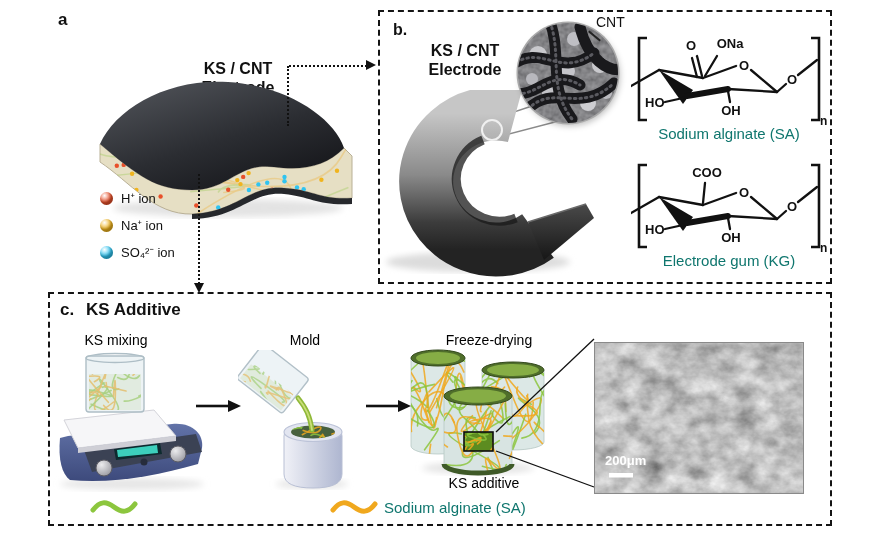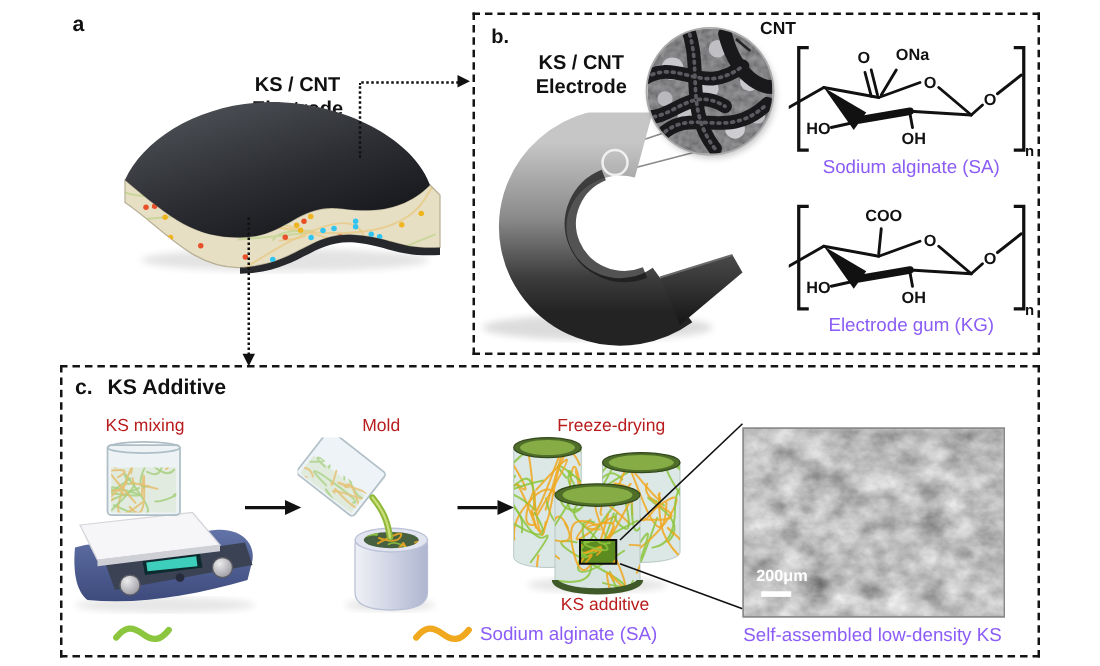--- a/index.html
+++ b/index.html
@@ -3,22 +3,22 @@
 <meta charset="utf-8">
 <style>
   html,body{margin:0;padding:0;background:#fff;}
   .stage{position:relative;width:880px;height:533px;background:#fff;overflow:hidden;
          font-family:"Liberation Sans",sans-serif;color:#111;}
   .abs{position:absolute;}
   .panel{position:absolute;border:2.6px dashed #141414;background:#fff;}
   .plabel{font-weight:bold;font-size:16px;}
   .ptitle{font-weight:bold;font-size:16px;line-height:19px;text-align:center;white-space:pre-line;margin-top:20px;}
   .big{font-size:17px;font-weight:bold;}
-  .steplabel{font-size:14px;text-align:center;color:#b91c1c;}
-  .caption{font-size:15px;text-align:center;color:#8b5cf6;}
+  .steplabel{font-size:14px;text-align:center;color:#000000;}
+  .caption{font-size:15px;text-align:center;color:#0f766e;}
   .legend-row{display:flex;align-items:center;gap:8px;margin-bottom:9px;}
   .legend-row span.txt{font-size:13px;}
   .sphere{width:13px;height:13px;border-radius:50%;
           background:radial-gradient(circle at 35% 28%, #ffffff 0%, var(--c) 55%, var(--c) 100%);
           box-shadow:inset -2px -3px 3px rgba(0,0,0,.35);}
   .dot-h{border-top:2.5px dotted #111;}
   .dot-v{border-left:2.5px dotted #111;}
   .tri-right{width:0;height:0;border-top:5.5px solid transparent;border-bottom:5.5px solid transparent;border-left:10px solid #111;}
   .tri-down{width:0;height:0;border-left:5.5px solid transparent;border-right:5.5px solid transparent;border-top:10px solid #111;}
   .cnt-inset{border-radius:50%;overflow:hidden;box-shadow:0 0 0 1.5px #aaa, 2px 3px 6px rgba(0,0,0,.25);}
@@ -113,20 +113,34 @@
     <path d="M104,144 C150,142 160,115 196,118 C226,120 232,130 264,128 L264,134 C230,136 224,127 196,124 C162,121 152,148 104,149 Z" fill="#26282c"></path>
     <path d="M12,74 C50,106 68,120 104,120 C142,120 150,92 186,97 C216,101 238,96 256,78 C246,48 200,16 140,12 C80,8 28,38 12,74 Z" fill="url(#topG)"></path>
   </svg>
 
   <div class="abs dot-h" style="left:289px;top:65px;width:78px;"></div>
   <div class="abs tri-right" style="left:366px;top:60px;"></div>
   <div class="abs dot-v" style="left:287px;top:66px;height:60px;"></div>
   <div class="abs dot-v" style="left:198px;top:174px;height:110px;"></div>
   <div class="abs tri-down" style="left:194px;top:283px;"></div>
 
+  <div class="abs" style="left:100px;top:189px;">
+    <div class="legend-row">
+      <span class="sphere" style="--c: #e8502a;"></span>
+      <span class="txt">H⁺ ion</span>
+    </div>
+    <div class="legend-row">
+      <span class="sphere" style="--c: #f0b41e;"></span>
+      <span class="txt">Na⁺ ion</span>
+    </div>
+    <div class="legend-row">
+      <span class="sphere" style="--c: #30c4f0;"></span>
+      <span class="txt">SO₄²⁻ ion</span>
+    </div>
+  </div>
 
 
   <div class="panel" style="left:378px;top:10px;width:450px;height:270px;">
     <div class="abs plabel" style="left:13px;top:9px;">b.</div>
     <div class="abs ptitle" style="left:34px;top:9px;width:102px;"><span>KS / CNT</span><br><span>Electrode</span></div>
 
     <svg class="abs" style="left:0;top:78px;" width="218" height="192" viewBox="0 0 218 192">
       <defs>
         <linearGradient id="rollG" x1="0" y1="0" x2="0" y2="1">
           <stop offset="0" stop-color="#c6c6c6"></stop>
@@ -181,21 +195,21 @@
           <path d="M-6,70 C20,76 32,44 62,62"></path>
         </g>
         <g stroke="#5a5a60" stroke-width="3" stroke-linecap="round" fill="none" stroke-dasharray="1.5 4">
           <path d="M-6,42 C24,20 42,56 76,30"></path>
           <path d="M10,86 C36,60 62,92 96,60"></path>
           <path d="M30,-6 C46,30 28,62 54,96"></path>
           <path d="M-6,70 C20,76 32,44 62,62"></path>
         </g>
       </svg>
     </div>
-    <div class="abs" style="left:228px;top:2px;font-weight:bold;font-size:14px;">CNT</div>
+    <div class="abs" style="left:216px;top:2px;font-weight:normal;font-size:14px;">CNT</div>
     <div class="abs" style="left:207px;top:23px;width:15px;height:2px;background:#222;transform:rotate(40deg);"></div>
 
     <svg class="abs" style="left:251px;top:20px;" width="196" height="94" viewBox="0 0 196 94">
       <path class="bk" d="M16,6 H8 V88 H16"></path>
         <path class="bk" d="M180,6 H188 V88 H180"></path>
       <line class="bond" x1="0" y1="54" x2="28" y2="38"></line>
       <line class="bond" x1="28" y1="38" x2="72" y2="46"></line>
       <line class="bond" x1="72" y1="46" x2="105" y2="34"></line>
       <line class="bond" x1="120" y1="38" x2="146" y2="60"></line>
       <line class="bond" x1="146" y1="60" x2="155" y2="52"></line>
@@ -504,21 +518,20 @@
               <feFuncB type="gamma" amplitude="1.15" exponent="1.35" offset="0.10"></feFuncB>
             </feComponentTransfer>
           </filter>
         </defs>
         <rect width="208" height="150" fill="#8b8b8b"></rect>
         <rect width="208" height="150" filter="url(#semN)" opacity="0.92"></rect>
         <text x="10" y="122" fill="#ffffff" font-size="13" font-weight="bold" font-family="Liberation Sans, sans-serif">200μm</text>
         <rect x="14" y="130" width="24" height="4.5" fill="#ffffff"></rect>
       </svg>
     </div>
-    <div class="abs caption" style="left:508px;top:206px;width:280px;">Self-assembled low-density KS</div>
 
     <svg class="abs" style="left:40px;top:205px;" width="48" height="16" viewBox="0 0 48 16">
       <path d="M3,11 C10,2 16,2 24,8 C32,14 38,14 45,5" fill="none" stroke-width="5" stroke-linecap="round" style="stroke: rgb(140, 198, 62);"></path>
     </svg>
     <svg class="abs" style="left:280px;top:205px;" width="48" height="16" viewBox="0 0 48 16">
       <path d="M3,11 C10,2 16,2 24,8 C32,14 38,14 45,5" fill="none" stroke-width="5" stroke-linecap="round" style="stroke: rgb(240, 168, 30);"></path>
     </svg>
     <div class="abs caption" style="left:334px;top:205px;text-align:left;">Sodium alginate (SA)</div>
   </div>
 

